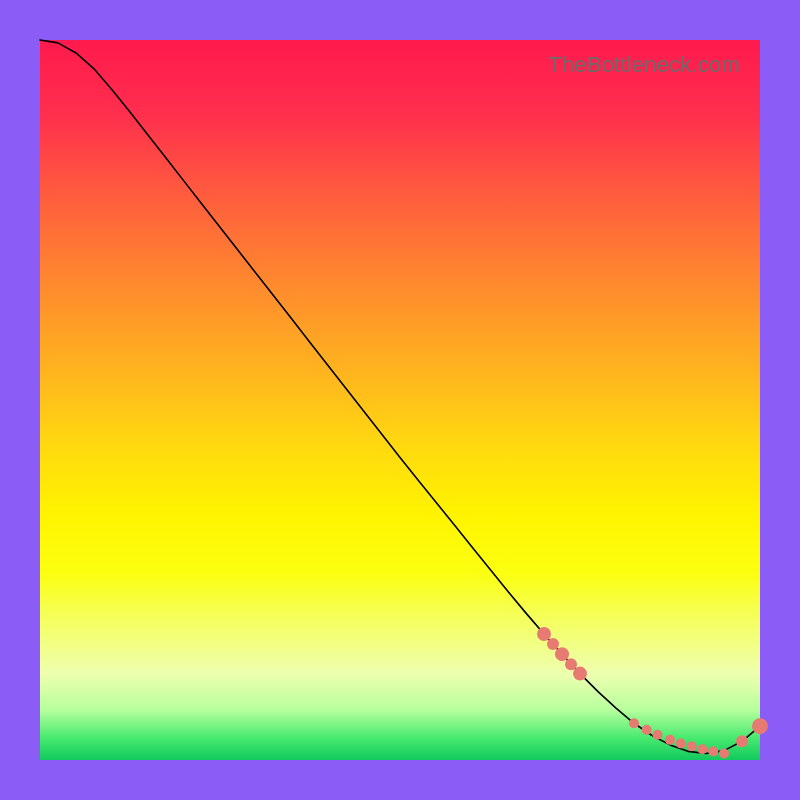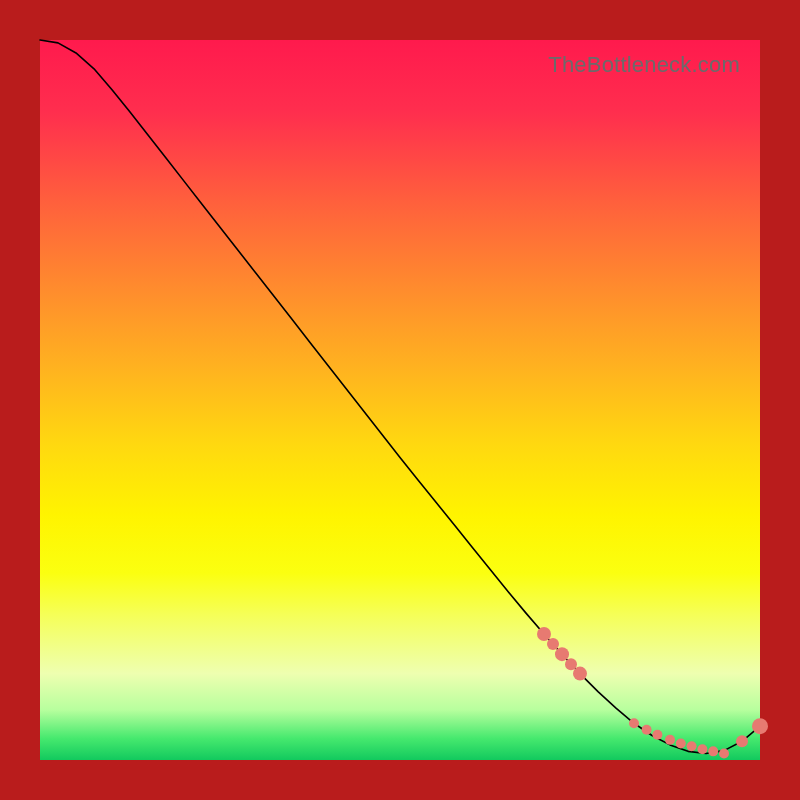--- a/index.html
+++ b/index.html
@@ -8,21 +8,21 @@
     width: 800px;
     height: 800px;
     background: #000;
     overflow: hidden;
     font-family: Arial, Helvetica, sans-serif;
   }
   .frame {
     position: relative;
     width: 800px;
     height: 800px;
-    background: #b91c1c;
+    background: #8b5cf6;
   }
   .plot-area {
     position: absolute;
     left: 40px;
     top: 40px;
     width: 720px;
     height: 720px;
     background: linear-gradient(
       to bottom,
       #ff1a4d 0%,

